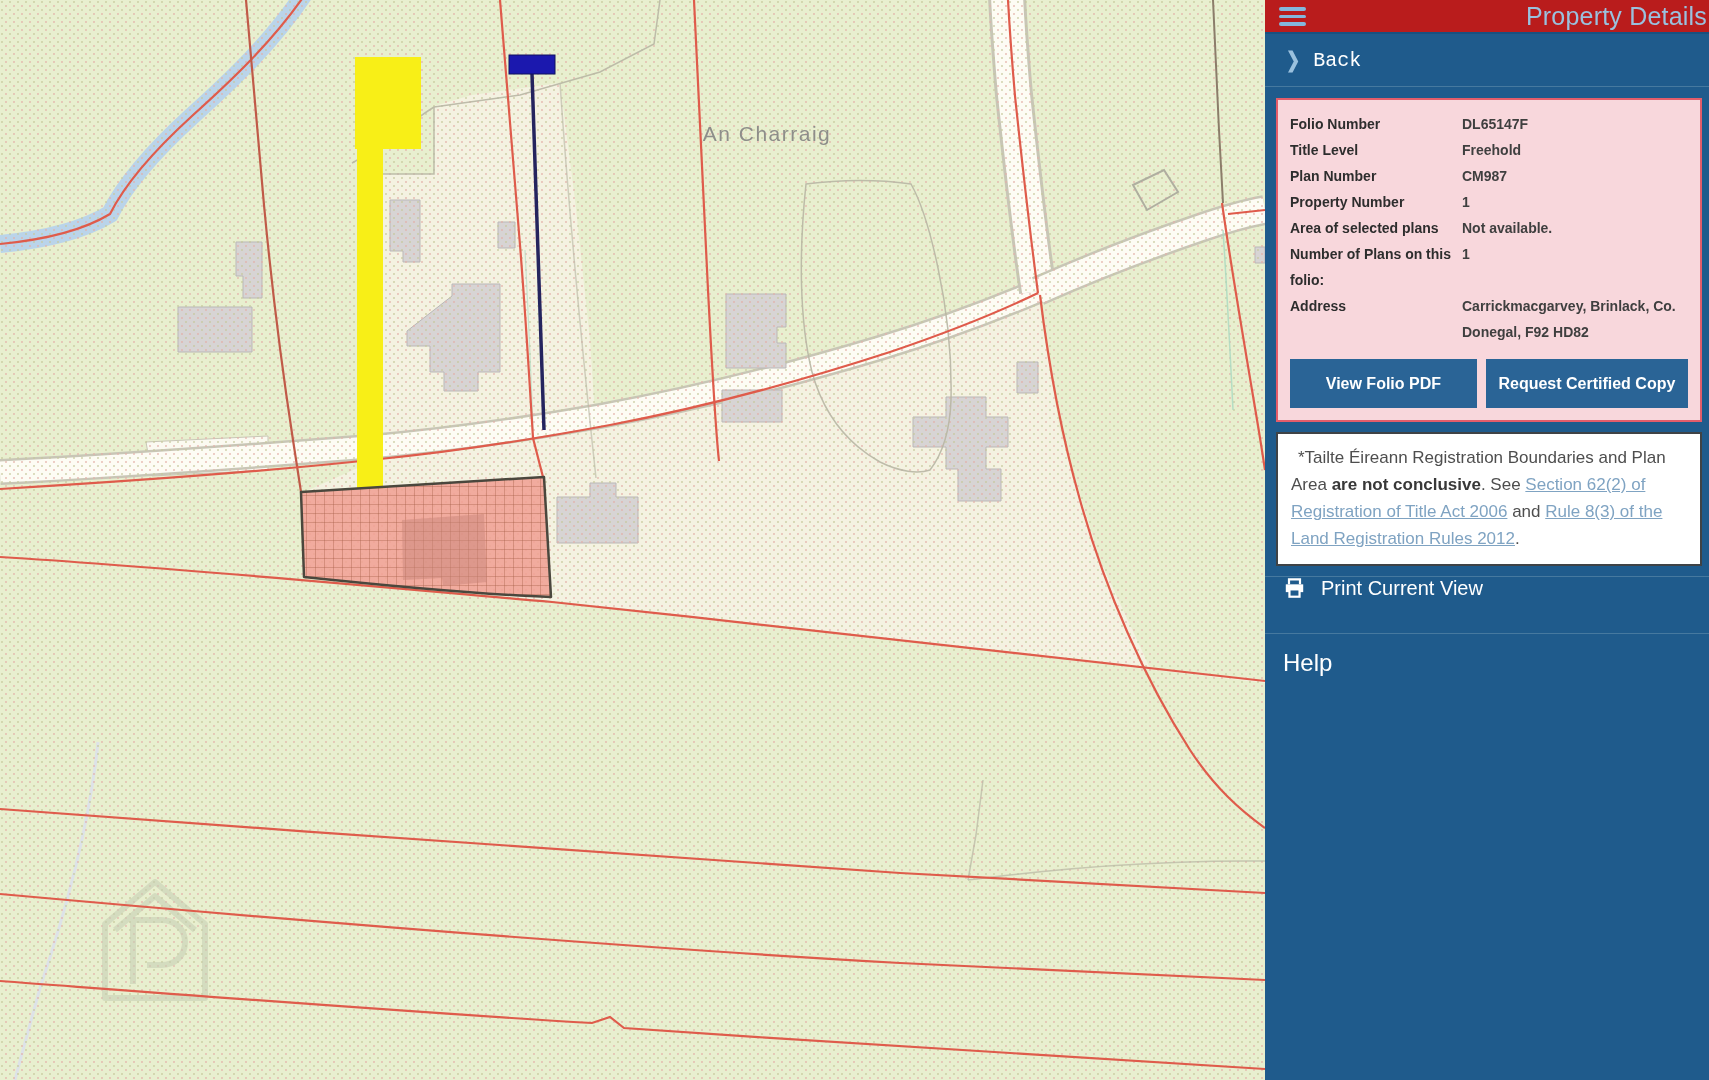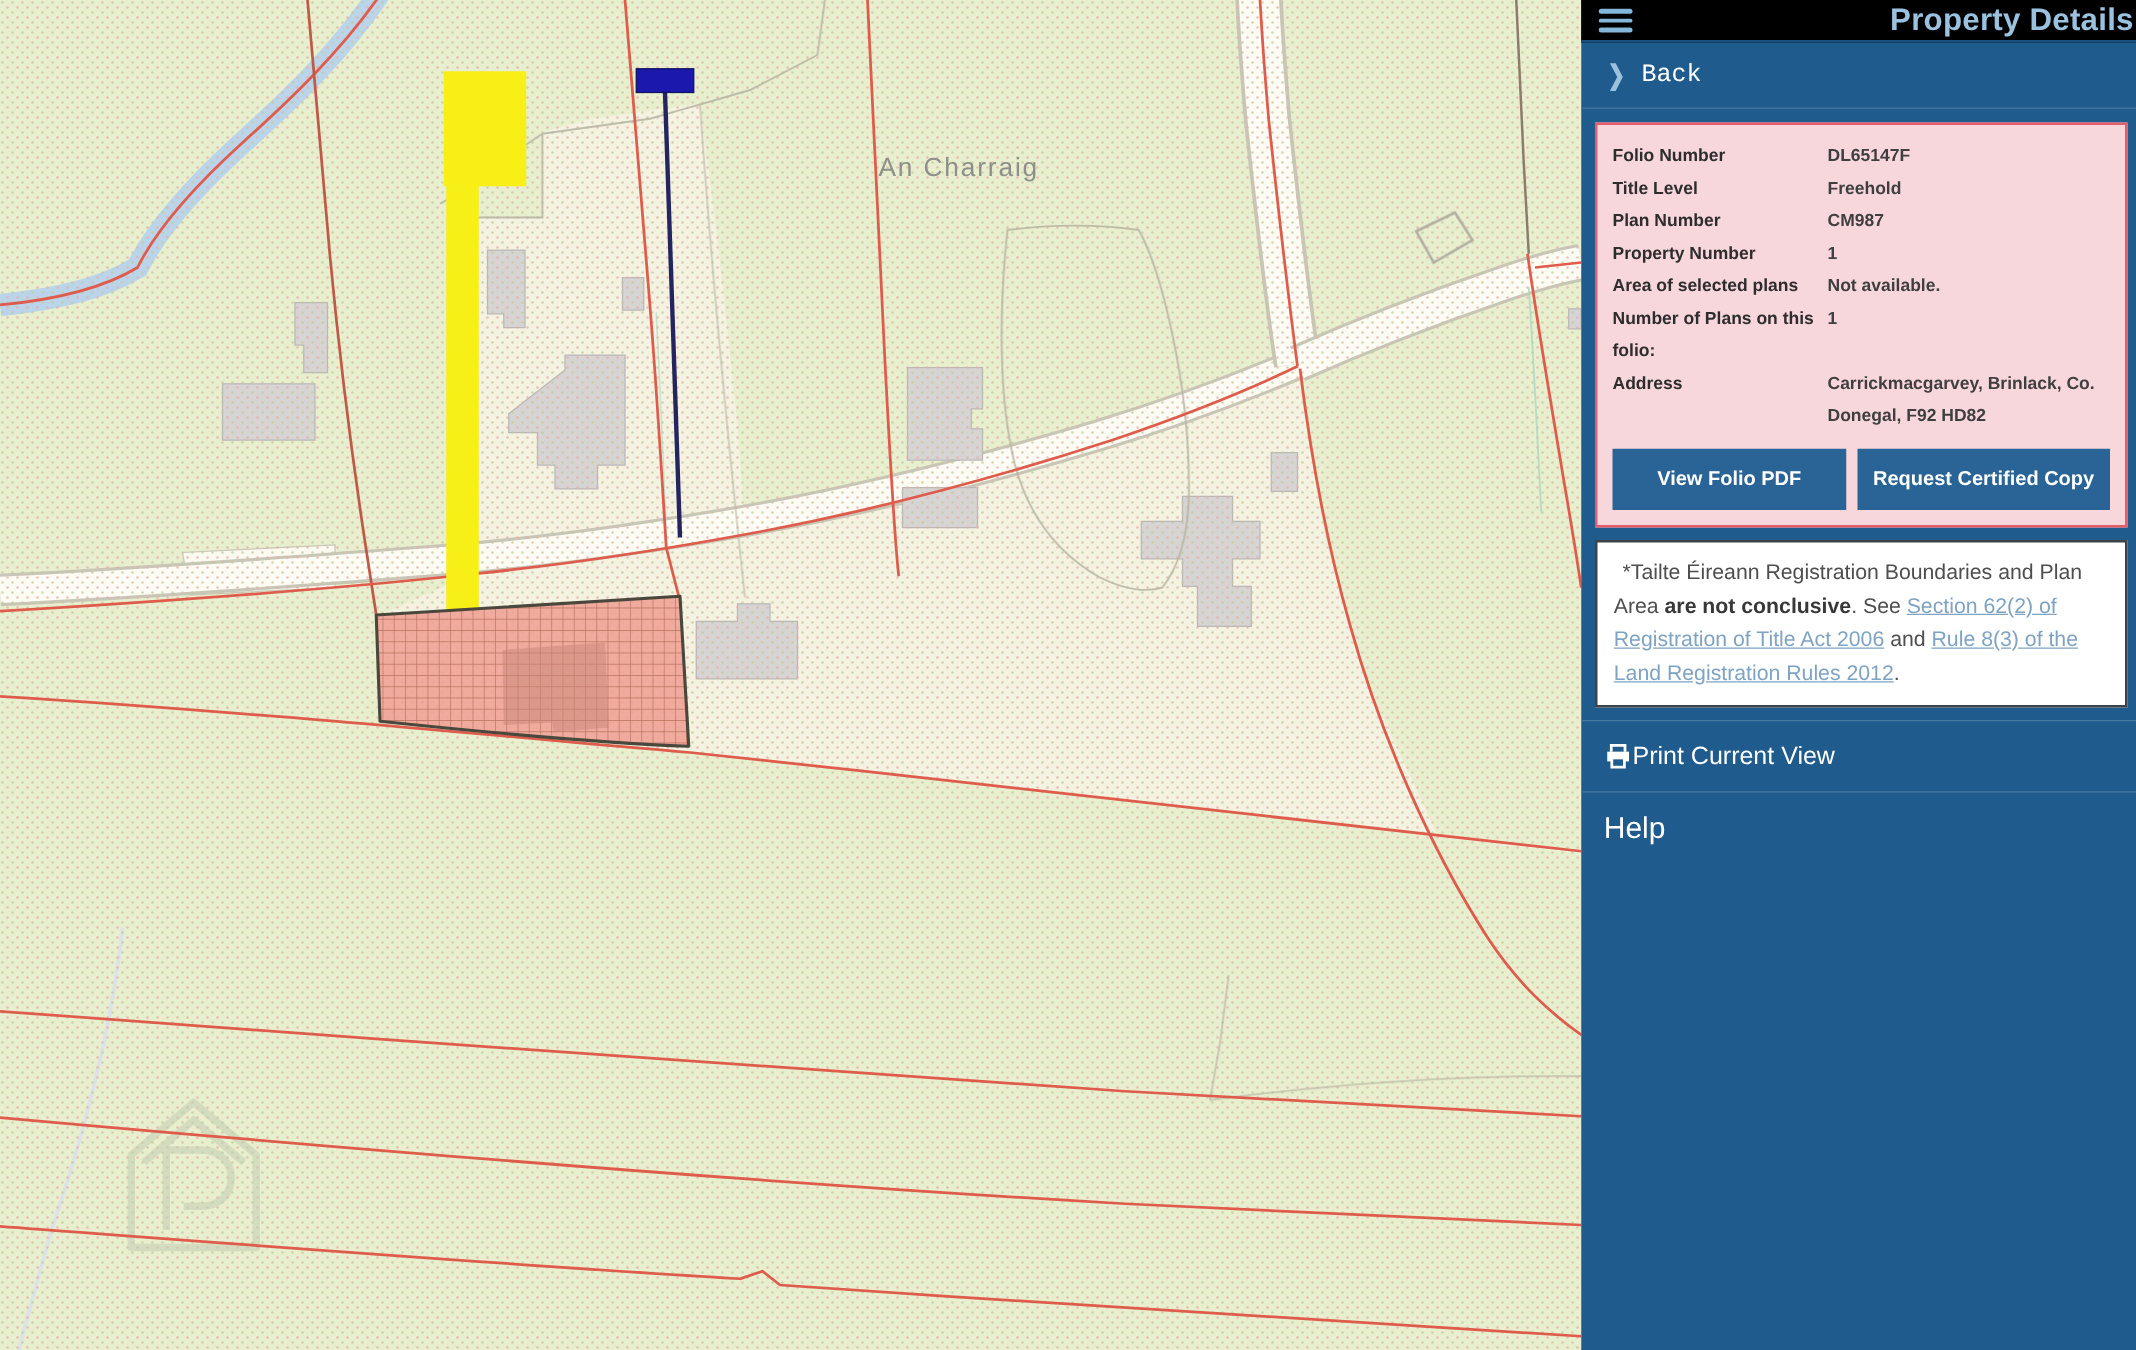--- a/index.html
+++ b/index.html
@@ -2,22 +2,22 @@
 <html><head>
 <meta charset="utf-8">
 <style>
   html,body{margin:0;padding:0;background:#e8e8e8;}
   #stage{position:relative;width:1709px;height:1080px;overflow:hidden;
          font-family:"Liberation Sans",sans-serif;background:#f0efdc;}
   
   #map{position:absolute;left:0;top:0;width:1265px;height:1080px;display:block;cursor:grab;}
   
   #sidebar{position:absolute;left:1265px;top:0;width:444px;height:1080px;background:#1f5b8c;}
-  .sb-header{height:34px;background:#000000;border-bottom:2px solid #19507f;
-             display:flex;align-items:center;justify-content:space-between;padding:0 2px 0 14px;box-sizing:border-box;font-weight:bold;}
+  .sb-header{height:34px;background:#b91c1c;border-bottom:2px solid #19507f;
+             display:flex;align-items:center;justify-content:space-between;padding:0 2px 0 14px;box-sizing:border-box;}
   .burger{width:27px;display:flex;flex-direction:column;gap:4px;cursor:pointer;margin-top:1px;}
   .burger span{display:block;height:3.5px;background:#84b7dc;border-radius:2px;}
   .sb-title{color:#9ac1de;font-size:25px;white-space:nowrap;overflow:hidden;letter-spacing:.2px;}
   .back-row{height:52px;display:flex;align-items:center;gap:13px;padding-left:21px;
             border-bottom:1px solid #46799f;cursor:pointer;}
   .back-chev{color:#9ac1de;font-size:17px;font-weight:700;transform:scaleY(1.25);}
   .back-label{color:#ffffff;font-size:20px;font-family:Liberation Mono, monospace;}
   .pink-panel{margin:11px 7px 0 11px;background:#f8d7dc;border:2px solid #e35d6a;
               padding:11px 12px 12px 12px;box-sizing:border-box;}
   .prop-row{display:flex;font-size:14px;line-height:26px;}
@@ -27,21 +27,21 @@
   .sb-btn{background:#2a6496;color:#fff;border:none;font-family:"Liberation Sans",sans-serif;
           font-size:16px;font-weight:700;height:49px;cursor:pointer;}
   .btn-pdf{width:216px;}
   .btn-copy{width:234px;}
   .white-box{margin:10px 7px 0 11px;background:#ffffff;border:2px solid #3f4346;
              padding:10px 1px 12px 13px;box-sizing:border-box;font-size:17px;line-height:27px;color:#4e4e4e;}
   .white-box .lead-indent{padding-left:7px;}
   .white-box b{color:#383838;}
   .wb-link{color:#7fa3c2;text-decoration:underline;cursor:pointer;}
   .print-row{margin-top:10px;height:56px;border-top:1px solid #46799f;border-bottom:1px solid #46799f;
-             display:flex;align-items:center;padding-left:18px;cursor:pointer;}
+             display:flex;align-items:flex-start;gap:15px;padding-left:18px;cursor:pointer;}
   .print-label{color:#fff;font-size:20px;}
   .help-row{padding:15px 0 0 18px;}
   .help-label{color:#fff;font-size:24px;cursor:pointer;}
 </style>
 </head>
 <body>
 
 <div id="stage">
 
   <svg id="map" viewBox="0 0 1265 1080" xmlns="http://www.w3.org/2000/svg">

